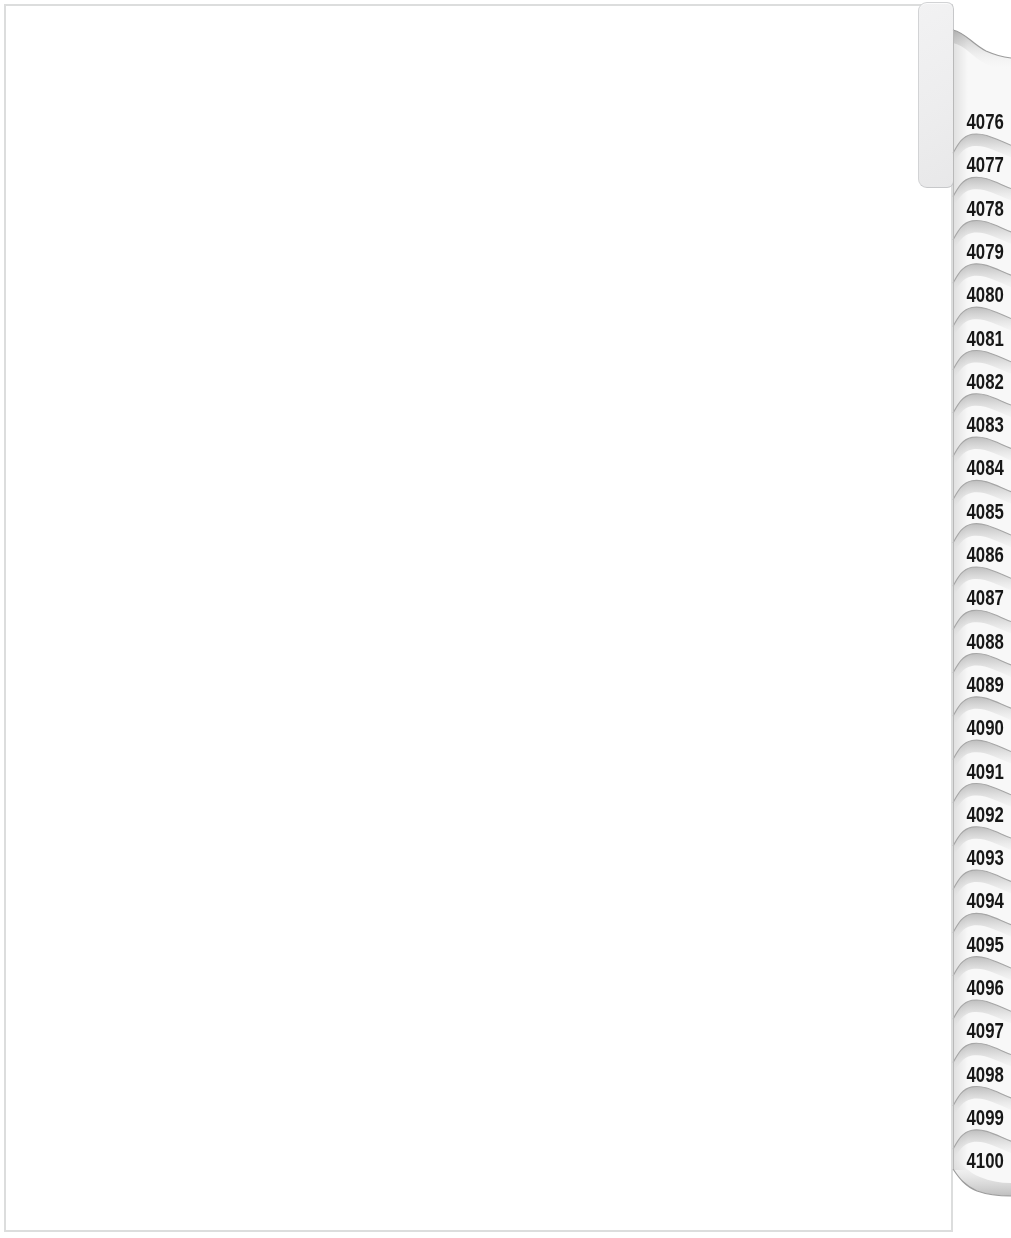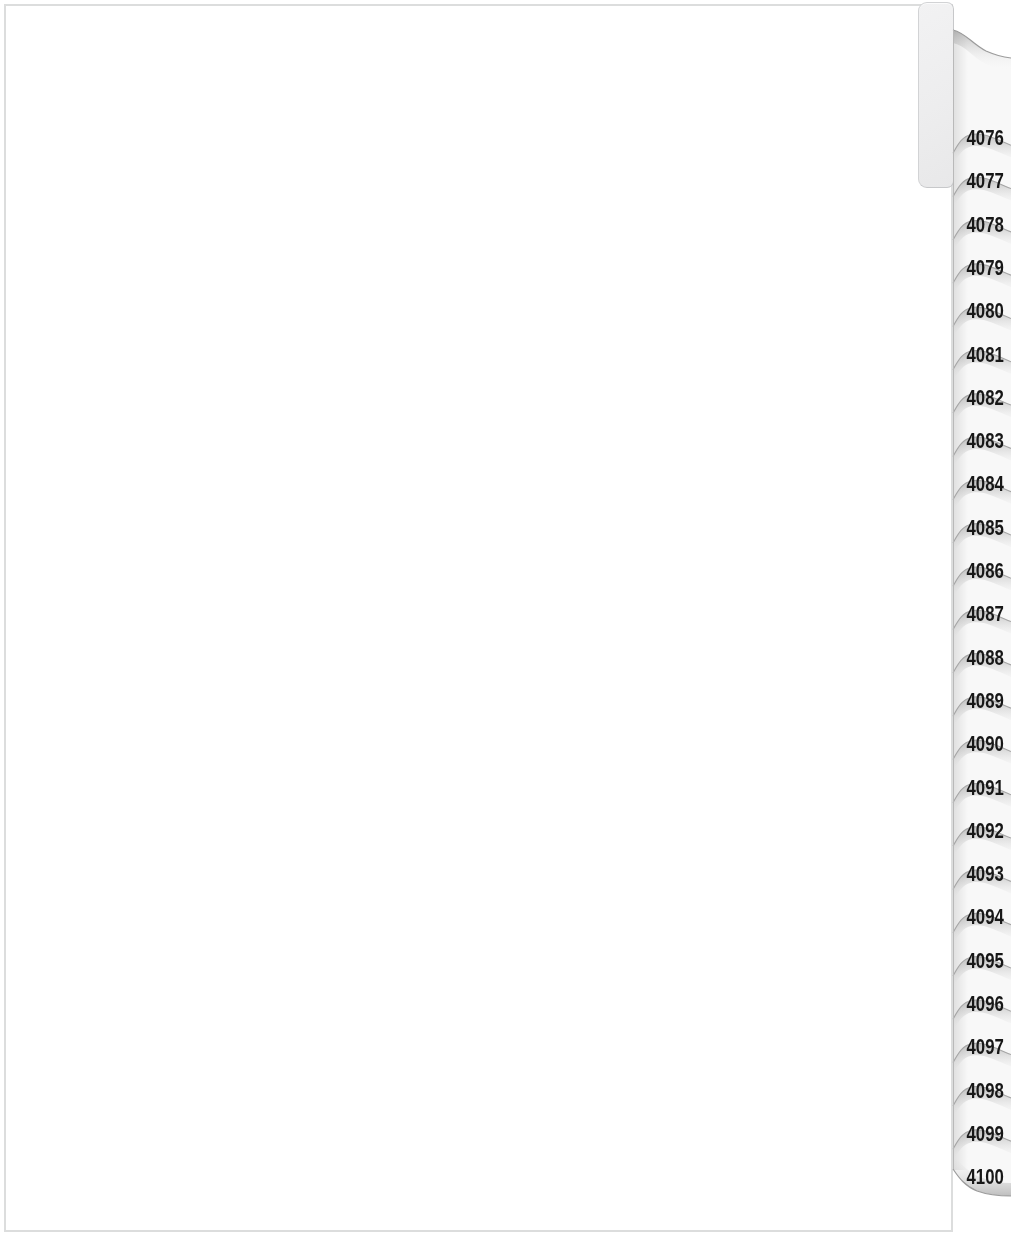--- a/index.html
+++ b/index.html
@@ -42,21 +42,21 @@
     box-shadow: inset 0 1px 0 rgba(255,255,255,0.7);
     z-index: 2;
   }
   .tab-strip {
     position: absolute;
     right: 0; top: 0;
     width: 61px; height: 1238px;
     z-index: 3;
   }
   .tab-strip svg { position: absolute; left: 0; top: 0; }
-  #tab-number-list { position: absolute; left: 0; top: 16px; width: 61px; height: 1212px; }
+  #tab-number-list { position: absolute; left: 0; top: 0; width: 61px; height: 1212px; }
   .tab-num {
     position: absolute;
     right: 7px;
     height: 26px;
     line-height: 26px;
     font-weight: bold;
     font-size: 21.5px;
     letter-spacing: 0px;
     color: var(--num-color);
     transform: scaleX(0.78);

